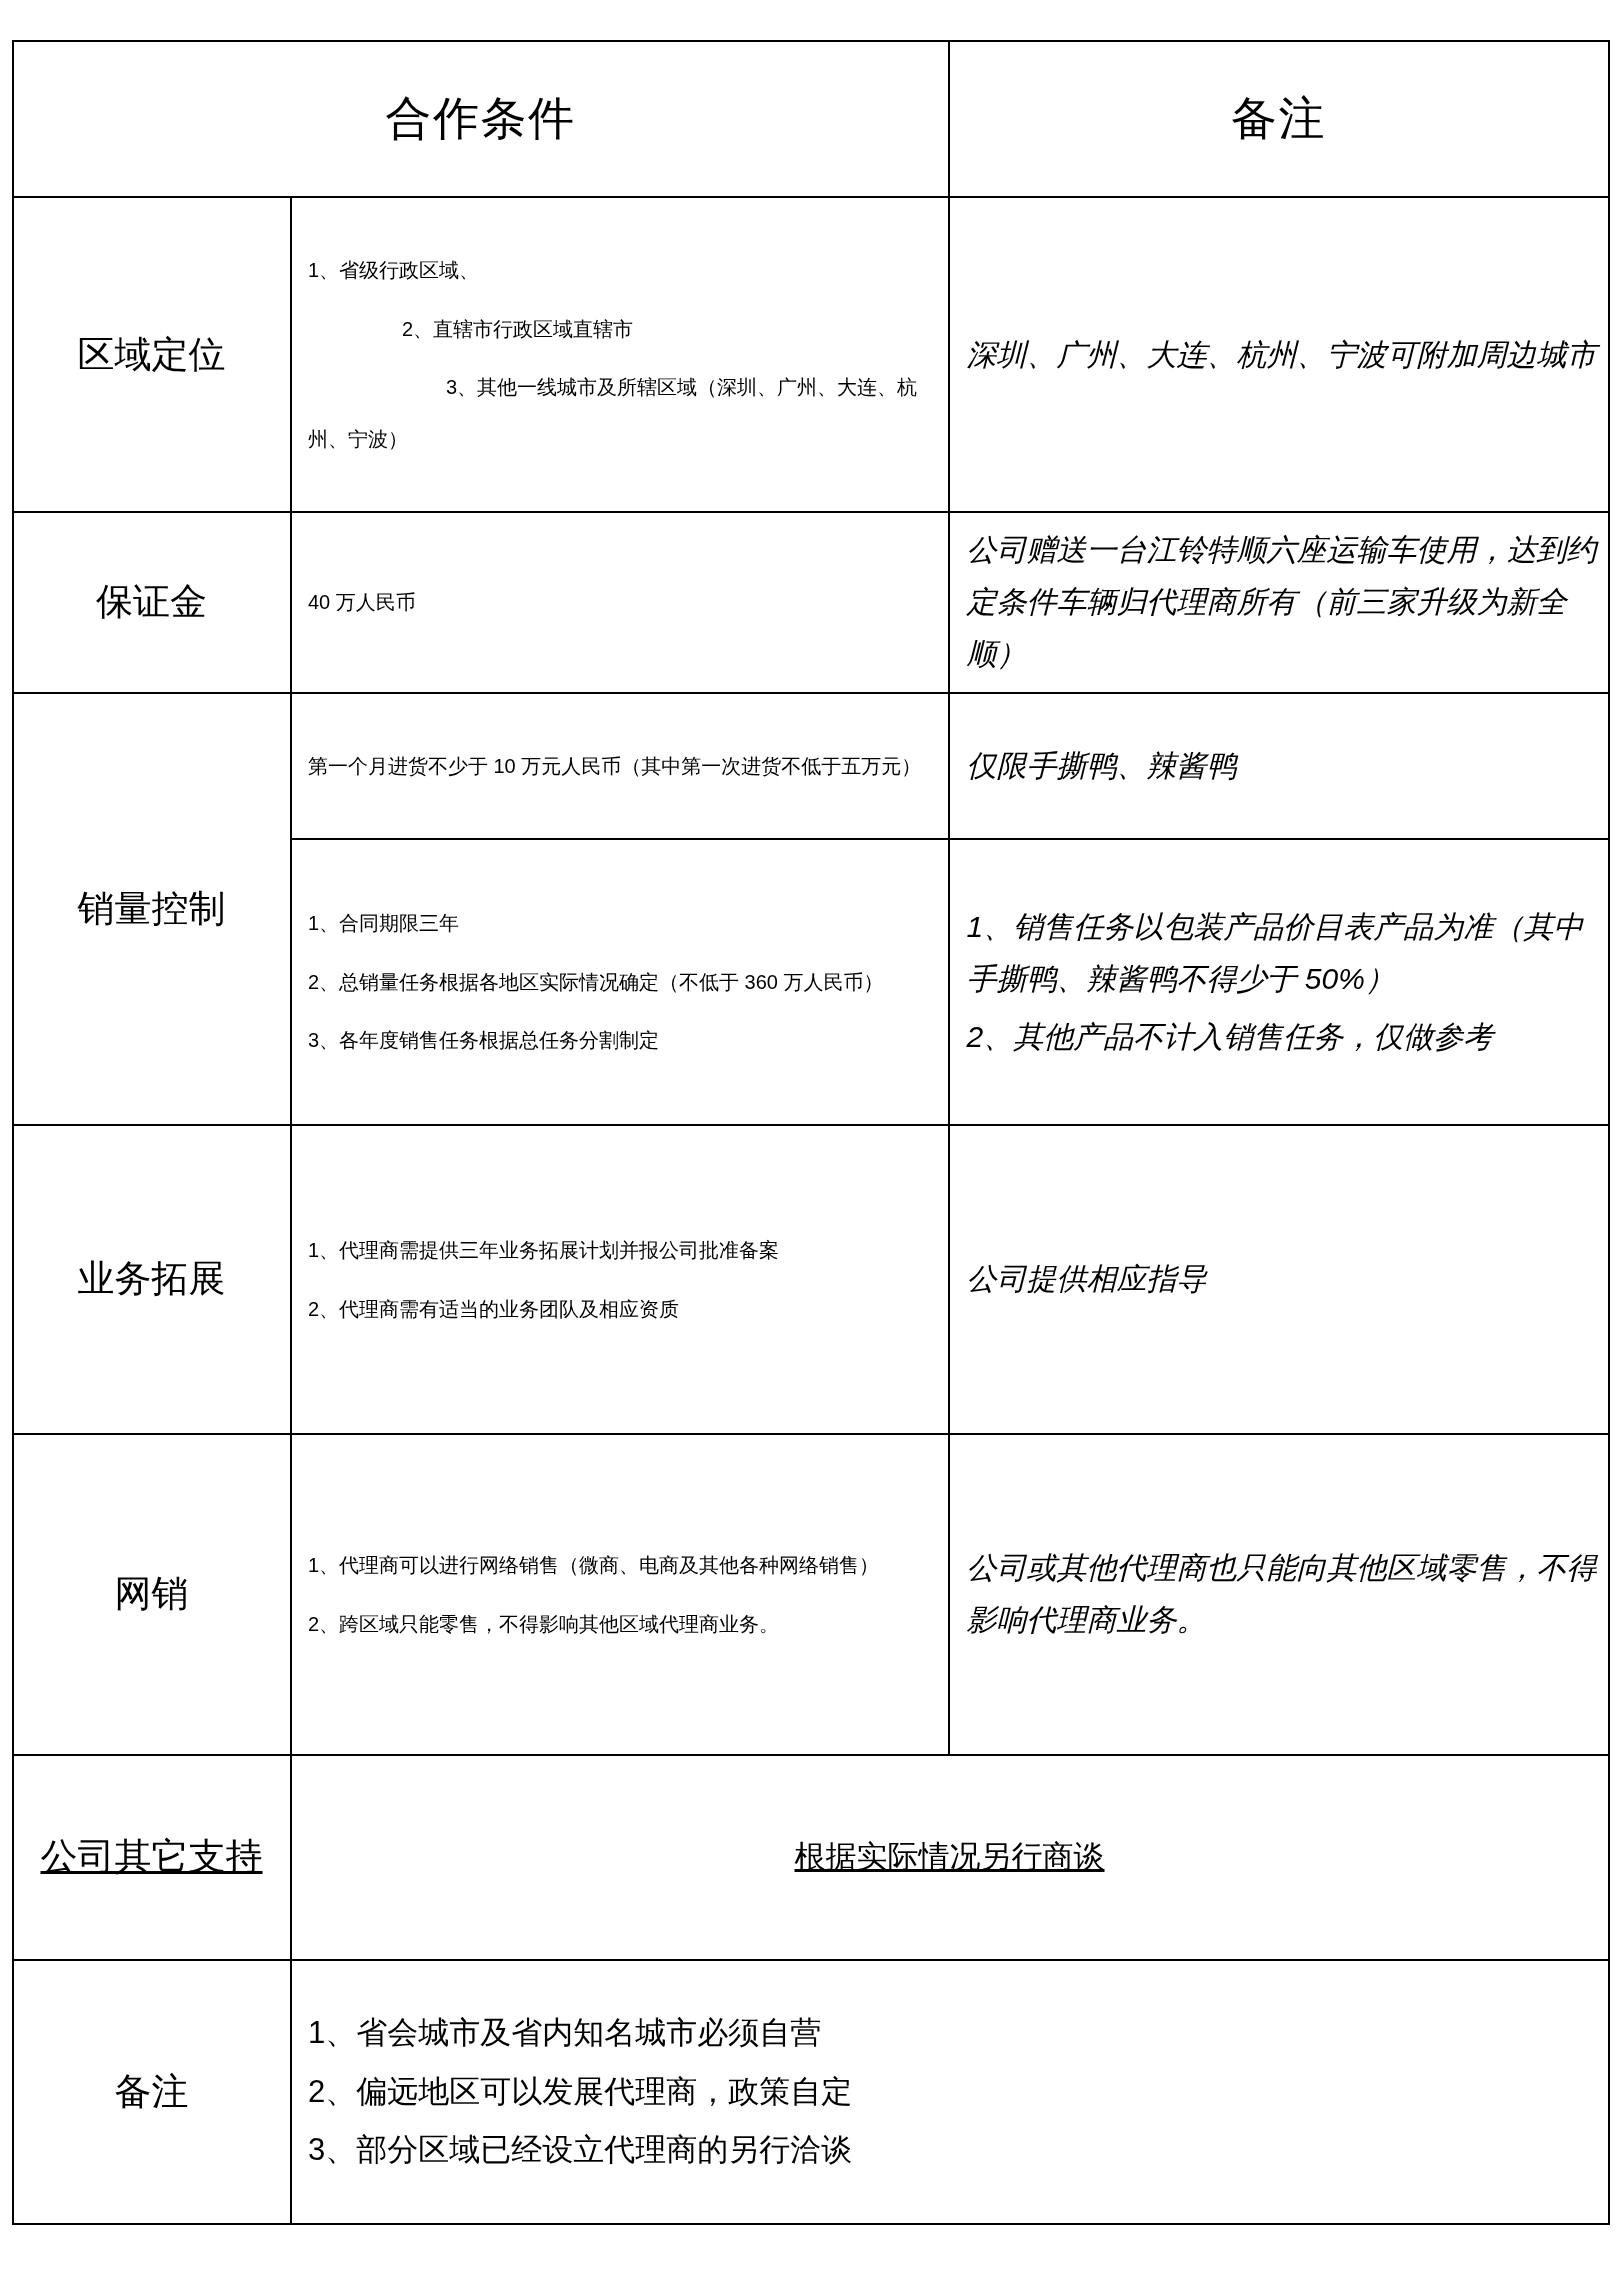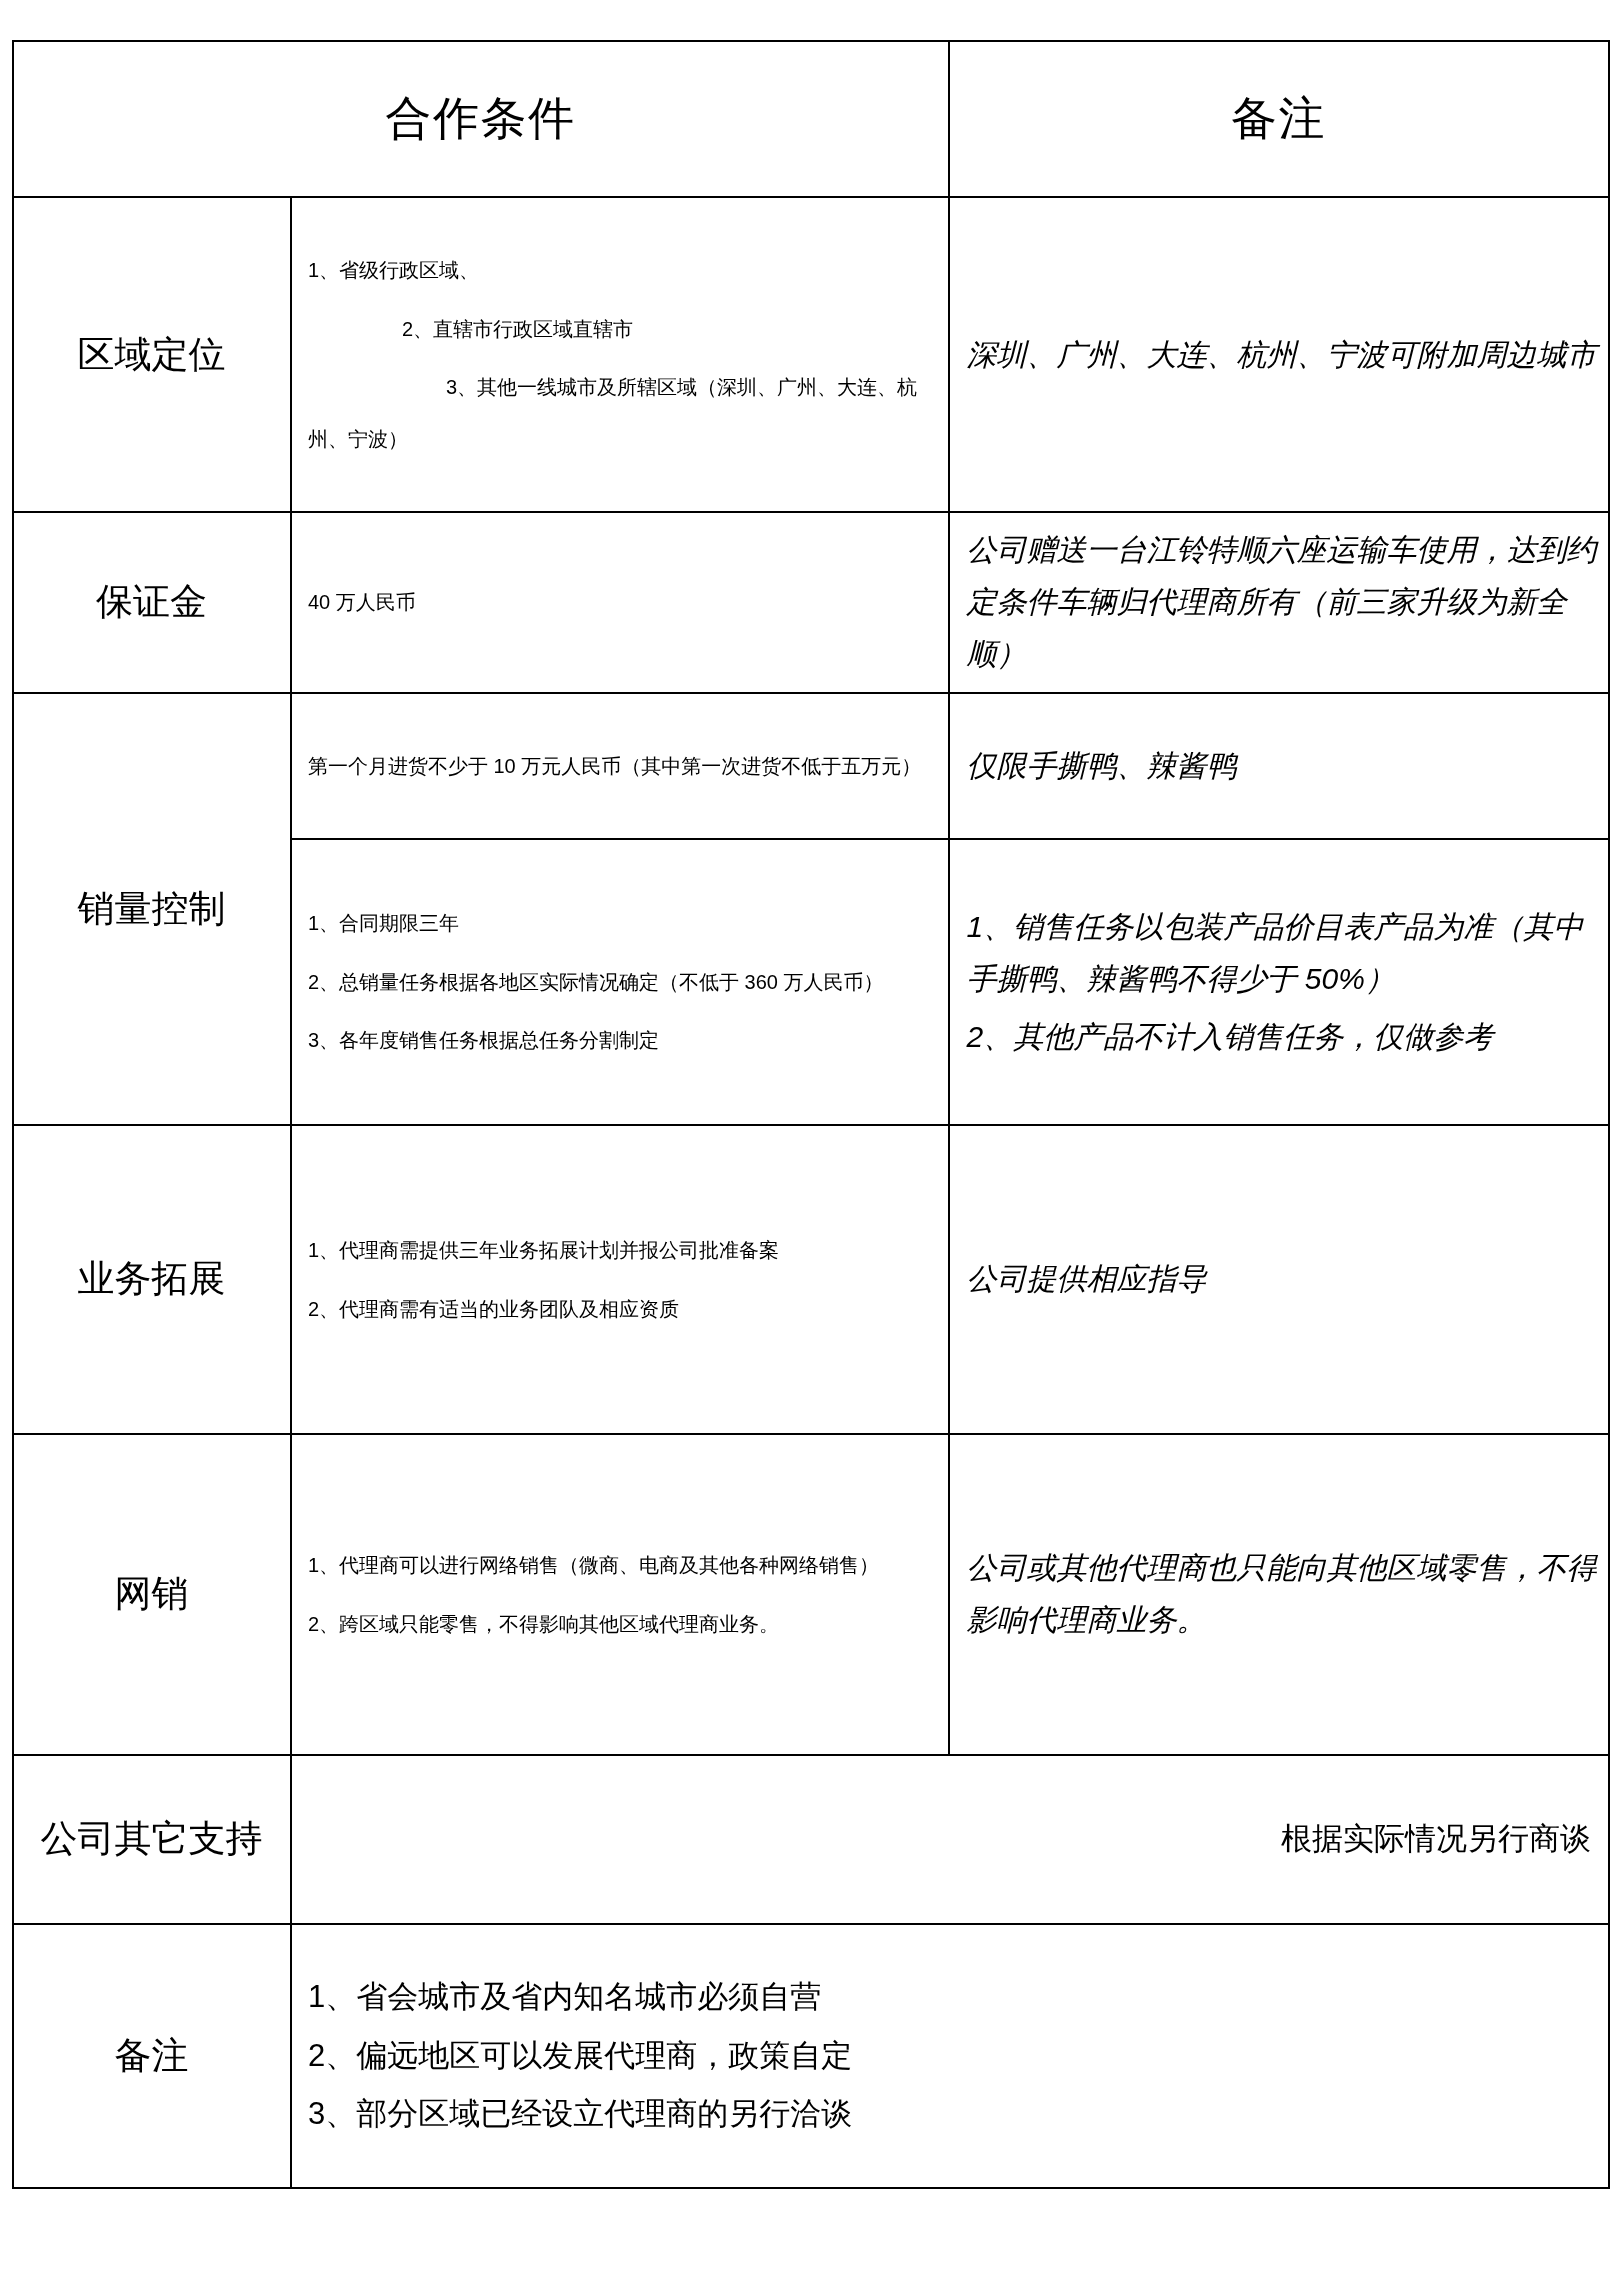--- a/index.html
+++ b/index.html
@@ -57,33 +57,33 @@
   td.content p, td.remarkcol p, td.merged p {
     margin: 6.5px 0;
     word-break: break-all;
   }
   td.merged {
     font-size: 31px;
     line-height: 52px;
     padding: 4.9px 16.4px;
   }
   td.merged.centered {
-    text-align: right;
+    text-align: center;
   }
   .ind1 { text-indent: 94px; }
   .ind2 { text-indent: 138px; }
 
   tr.r-header  { height: 156px; }
   tr.r-region  { height: 315px; }
   tr.r-deposit { height: 169px; }
   tr.r-sales1  { height: 146px; }
   tr.r-sales2  { height: 286px; }
   tr.r-biz     { height: 309px; }
   tr.r-online  { height: 321px; }
-  tr.r-support { height: 169px; }
+  tr.r-support { height: 205px; text-decoration: underline; }
   tr.r-notes   { height: 264px; }
 </style>
 </head>
 <body>
 
 <div class="page">
   <table class="coop">
     <colgroup>
       <col style="width:278px">
       <col style="width:658px">

